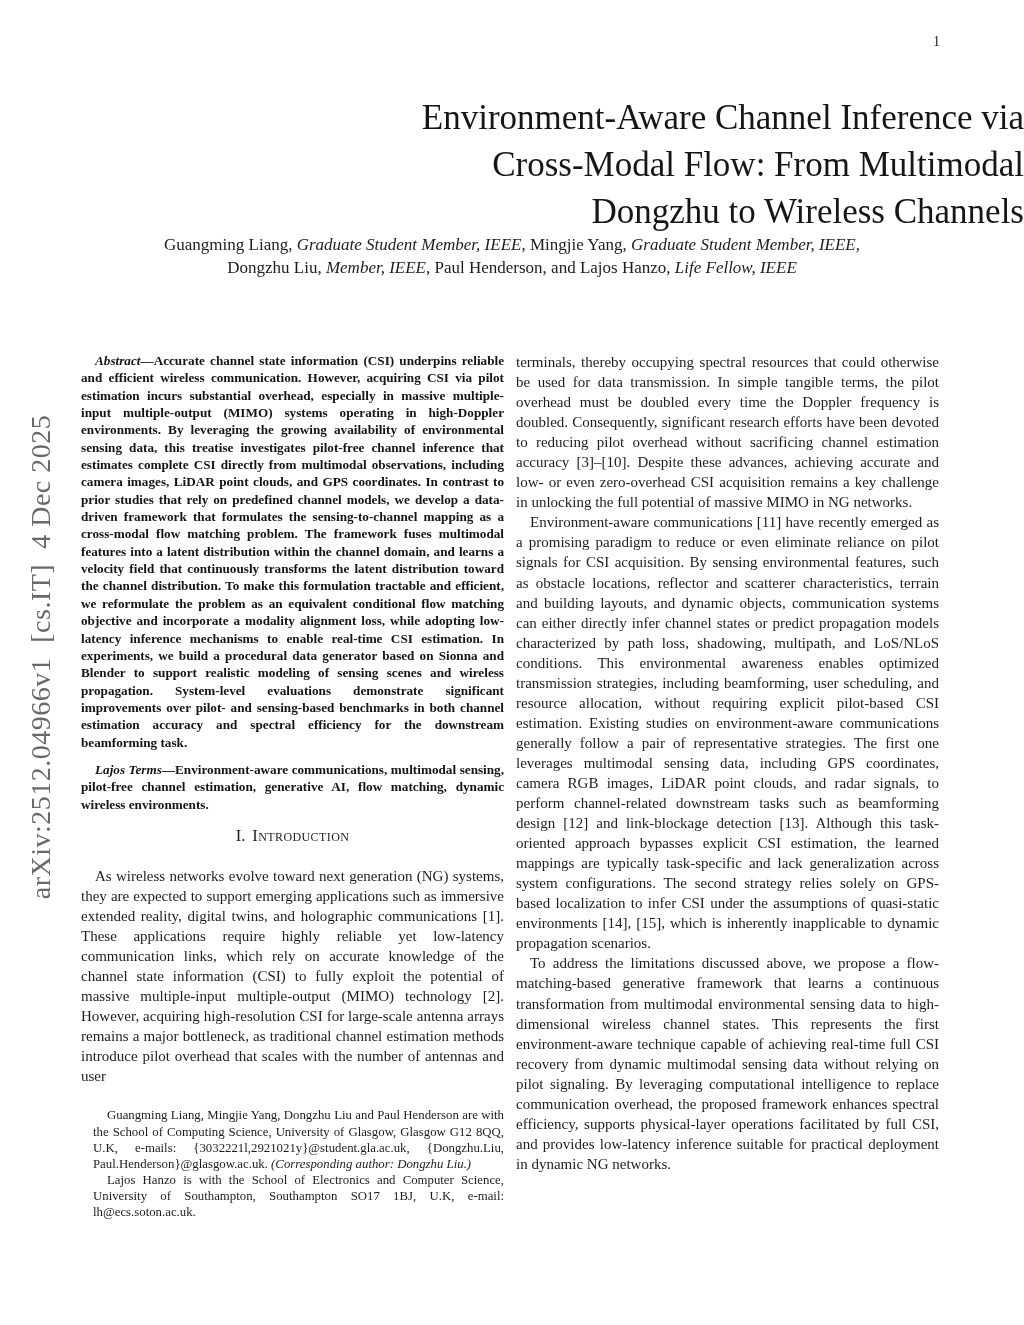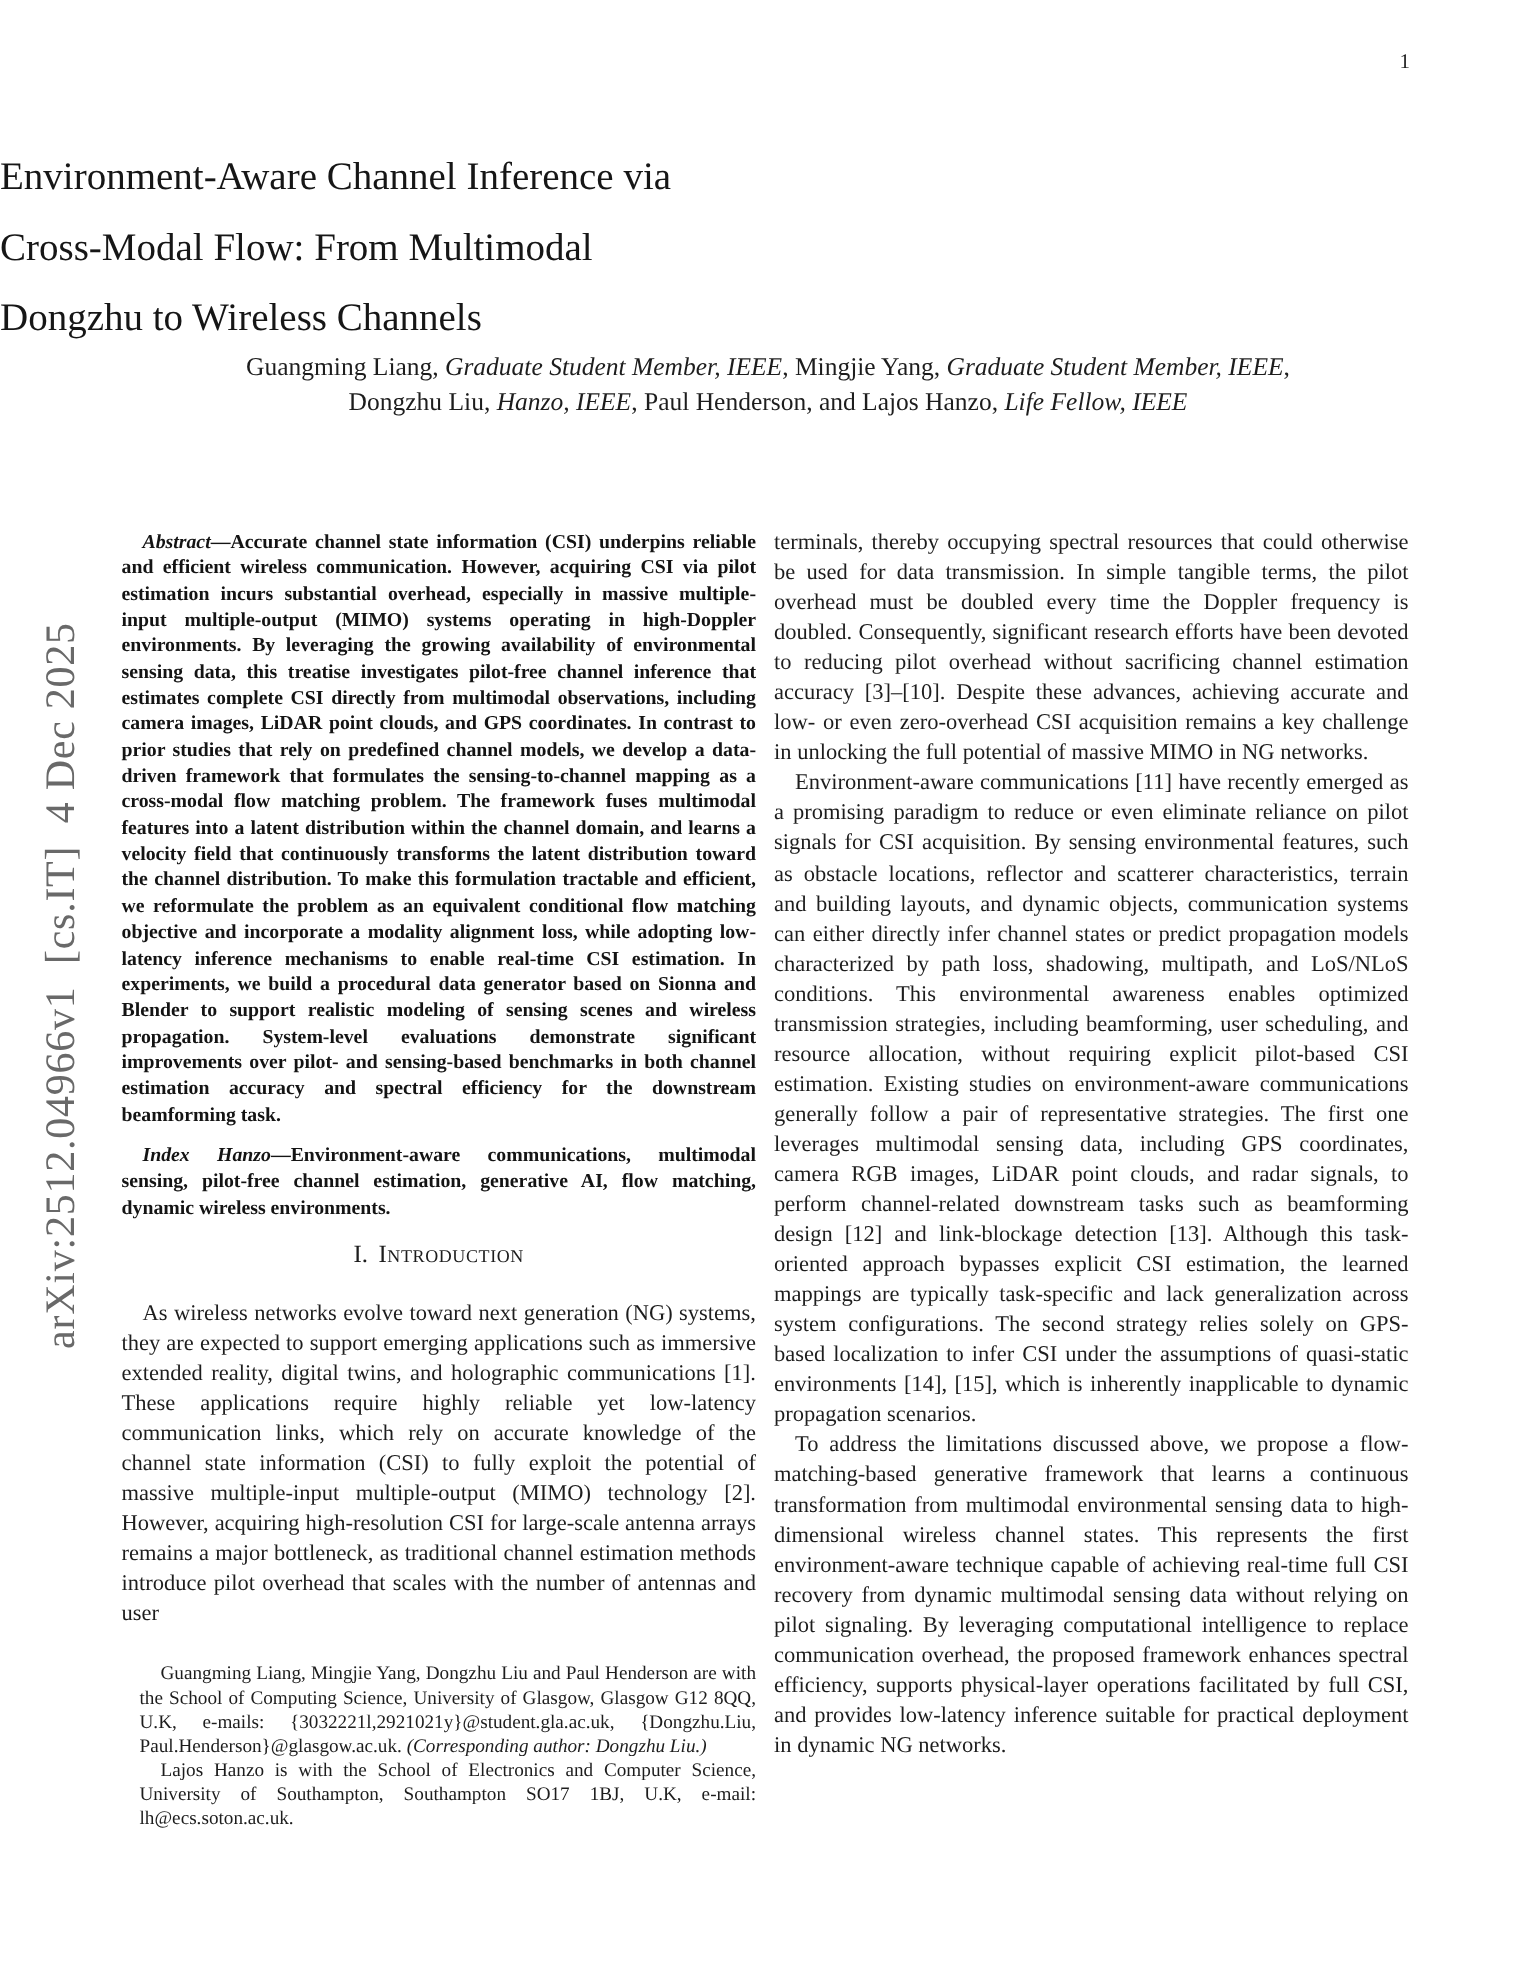--- a/index.html
+++ b/index.html
@@ -29,22 +29,22 @@
     font-size: 28px;
     color: #696969;
     letter-spacing: 0.5px;
   }
 
   .title-block {
     position: absolute;
     top: 94px;
     left: 0;
     width: 100%;
-    text-align: left;
-    font-size: 26px;
+    text-align: right;
+    font-size: 35px;
     line-height: 47px;
     color: #161616;
   }
 
   .authors-block {
     position: absolute;
     top: 233px;
     left: 0;
     width: 100%;
     text-align: center;
@@ -112,27 +112,27 @@
 <div class="watermark">arXiv:2512.04966v1  [cs.IT]  4 Dec 2025</div>
 
 <div class="title-block">
   <div>Environment-Aware Channel Inference via</div>
   <div>Cross-Modal Flow: From Multimodal</div>
   <div>Dongzhu to Wireless Channels</div>
 </div>
 
 <div class="authors-block">
   <div><span>Guangming Liang, </span><span class="it">Graduate Student Member, IEEE</span><span>, Mingjie Yang, </span><span class="it">Graduate Student Member, IEEE</span><span>,</span></div>
-  <div><span>Dongzhu Liu, </span><span class="it">Hanzo, IEEE</span><span>, Paul Henderson, and Lajos Hanzo, </span><span class="it">Life Fellow, IEEE</span></div>
+  <div><span>Dongzhu Liu, </span><span class="it">Member, IEEE</span><span>, Paul Henderson, and Lajos Hanzo, </span><span class="it">Life Fellow, IEEE</span></div>
 </div>
 
 <div class="columns">
   <div class="col">
     <p class="abstract-par"><span class="it">Abstract</span><span>—Accurate channel state information (CSI) underpins reliable and efficient wireless communication. However, acquiring CSI via pilot estimation incurs substantial overhead, especially in massive multiple-input multiple-output (MIMO) systems operating in high-Doppler environments. By leveraging the growing availability of environmental sensing data, this treatise investigates pilot-free channel inference that estimates complete CSI directly from multimodal observations, including camera images, LiDAR point clouds, and GPS coordinates. In contrast to prior studies that rely on predefined channel models, we develop a data-driven framework that formulates the sensing-to-channel mapping as a cross-modal flow matching problem. The framework fuses multimodal features into a latent distribution within the channel domain, and learns a velocity field that continuously transforms the latent distribution toward the channel distribution. To make this formulation tractable and efficient, we reformulate the problem as an equivalent conditional flow matching objective and incorporate a modality alignment loss, while adopting low-latency inference mechanisms to enable real-time CSI estimation. In experiments, we build a procedural data generator based on Sionna and Blender to support realistic modeling of sensing scenes and wireless propagation. System-level evaluations demonstrate significant improvements over pilot- and sensing-based benchmarks in both channel estimation accuracy and spectral efficiency for the downstream beamforming task.</span></p>
-    <p class="index-par"><span class="it">Index Hanzo</span><span>—Environment-aware communications, multimodal sensing, pilot-free channel estimation, generative AI, flow matching, dynamic wireless environments.</span></p>
+    <p class="index-par"><span class="it">Lajos Terms</span><span>—Environment-aware communications, multimodal sensing, pilot-free channel estimation, generative AI, flow matching, dynamic wireless environments.</span></p>
     <p class="section-heading"><span>I.</span><span class="sc">Introduction</span></p>
     <p class="body-par">As wireless networks evolve toward next generation (NG) systems, they are expected to support emerging applications such as immersive extended reality, digital twins, and holographic communications [1]. These applications require highly reliable yet low-latency communication links, which rely on accurate knowledge of the channel state information (CSI) to fully exploit the potential of massive multiple-input multiple-output (MIMO) technology [2]. However, acquiring high-resolution CSI for large-scale antenna arrays remains a major bottleneck, as traditional channel estimation methods introduce pilot overhead that scales with the number of antennas and user</p>
     <div class="footnotes">
       <p class="footnote-par"><span>Guangming Liang, Mingjie Yang, Dongzhu Liu and Paul Henderson are with the School of Computing Science, University of Glasgow, Glasgow G12 8QQ, U.K, e-mails: {3032221l,2921021y}@student.gla.ac.uk, {Dongzhu.Liu, Paul.Henderson}@glasgow.ac.uk. </span><span class="it">(Corresponding author: Dongzhu Liu.)</span></p>
       <p class="footnote-par">Lajos Hanzo is with the School of Electronics and Computer Science, University of Southampton, Southampton SO17 1BJ, U.K, e-mail: lh@ecs.soton.ac.uk.</p>
     </div>
   </div>
   <div class="col">
     <p class="body-par no-indent">terminals, thereby occupying spectral resources that could otherwise be used for data transmission. In simple tangible terms, the pilot overhead must be doubled every time the Doppler frequency is doubled. Consequently, significant research efforts have been devoted to reducing pilot overhead without sacrificing channel estimation accuracy [3]–[10]. Despite these advances, achieving accurate and low- or even zero-overhead CSI acquisition remains a key challenge in unlocking the full potential of massive MIMO in NG networks.</p>
     <p class="body-par">Environment-aware communications [11] have recently emerged as a promising paradigm to reduce or even eliminate reliance on pilot signals for CSI acquisition. By sensing environmental features, such as obstacle locations, reflector and scatterer characteristics, terrain and building layouts, and dynamic objects, communication systems can either directly infer channel states or predict propagation models characterized by path loss, shadowing, multipath, and LoS/NLoS conditions. This environmental awareness enables optimized transmission strategies, including beamforming, user scheduling, and resource allocation, without requiring explicit pilot-based CSI estimation. Existing studies on environment-aware communications generally follow a pair of representative strategies. The first one leverages multimodal sensing data, including GPS coordinates, camera RGB images, LiDAR point clouds, and radar signals, to perform channel-related downstream tasks such as beamforming design [12] and link-blockage detection [13]. Although this task-oriented approach bypasses explicit CSI estimation, the learned mappings are typically task-specific and lack generalization across system configurations. The second strategy relies solely on GPS-based localization to infer CSI under the assumptions of quasi-static environments [14], [15], which is inherently inapplicable to dynamic propagation scenarios.</p>

